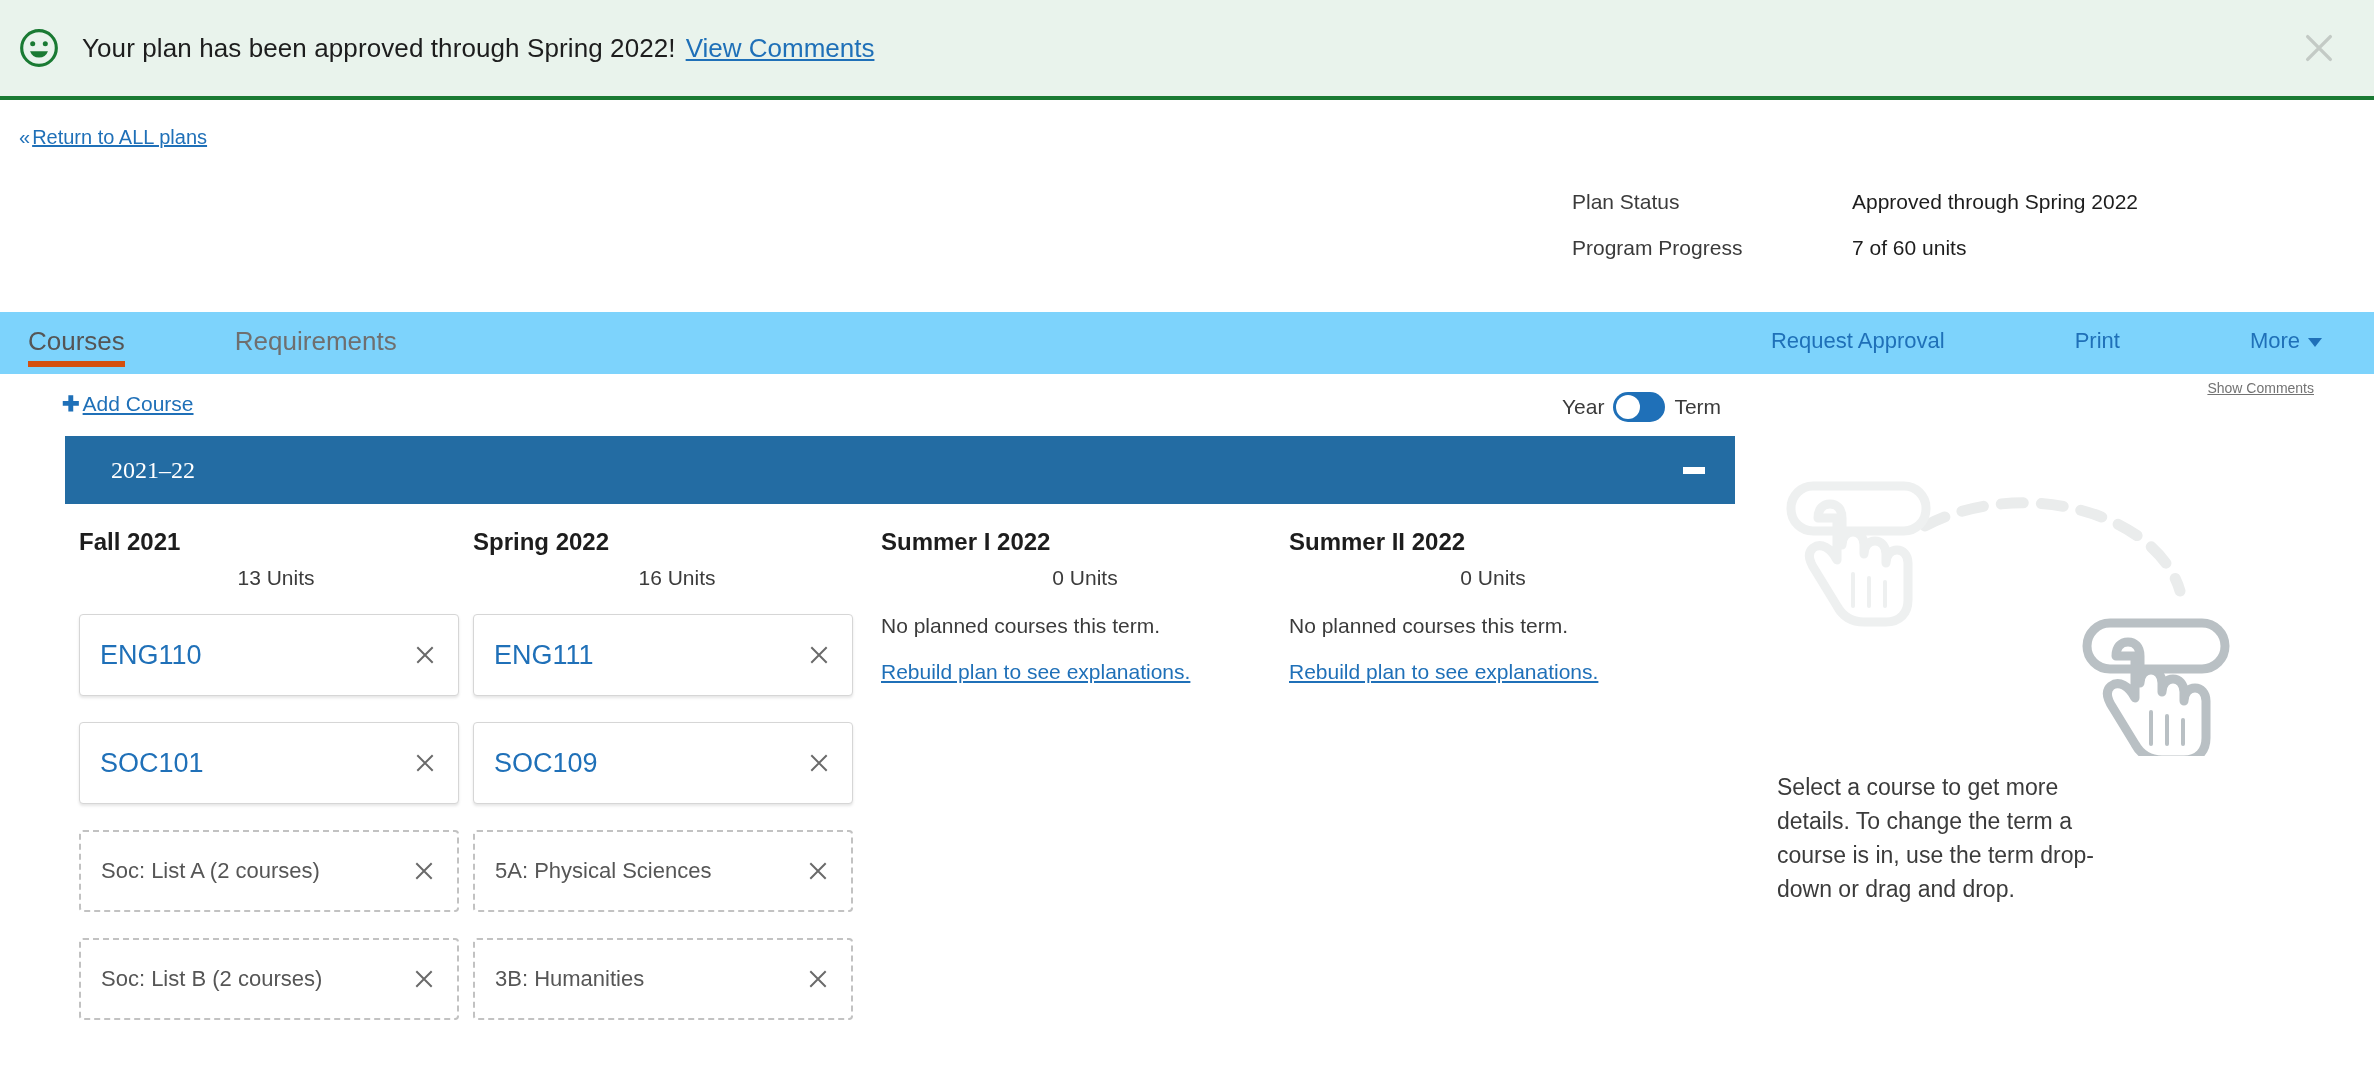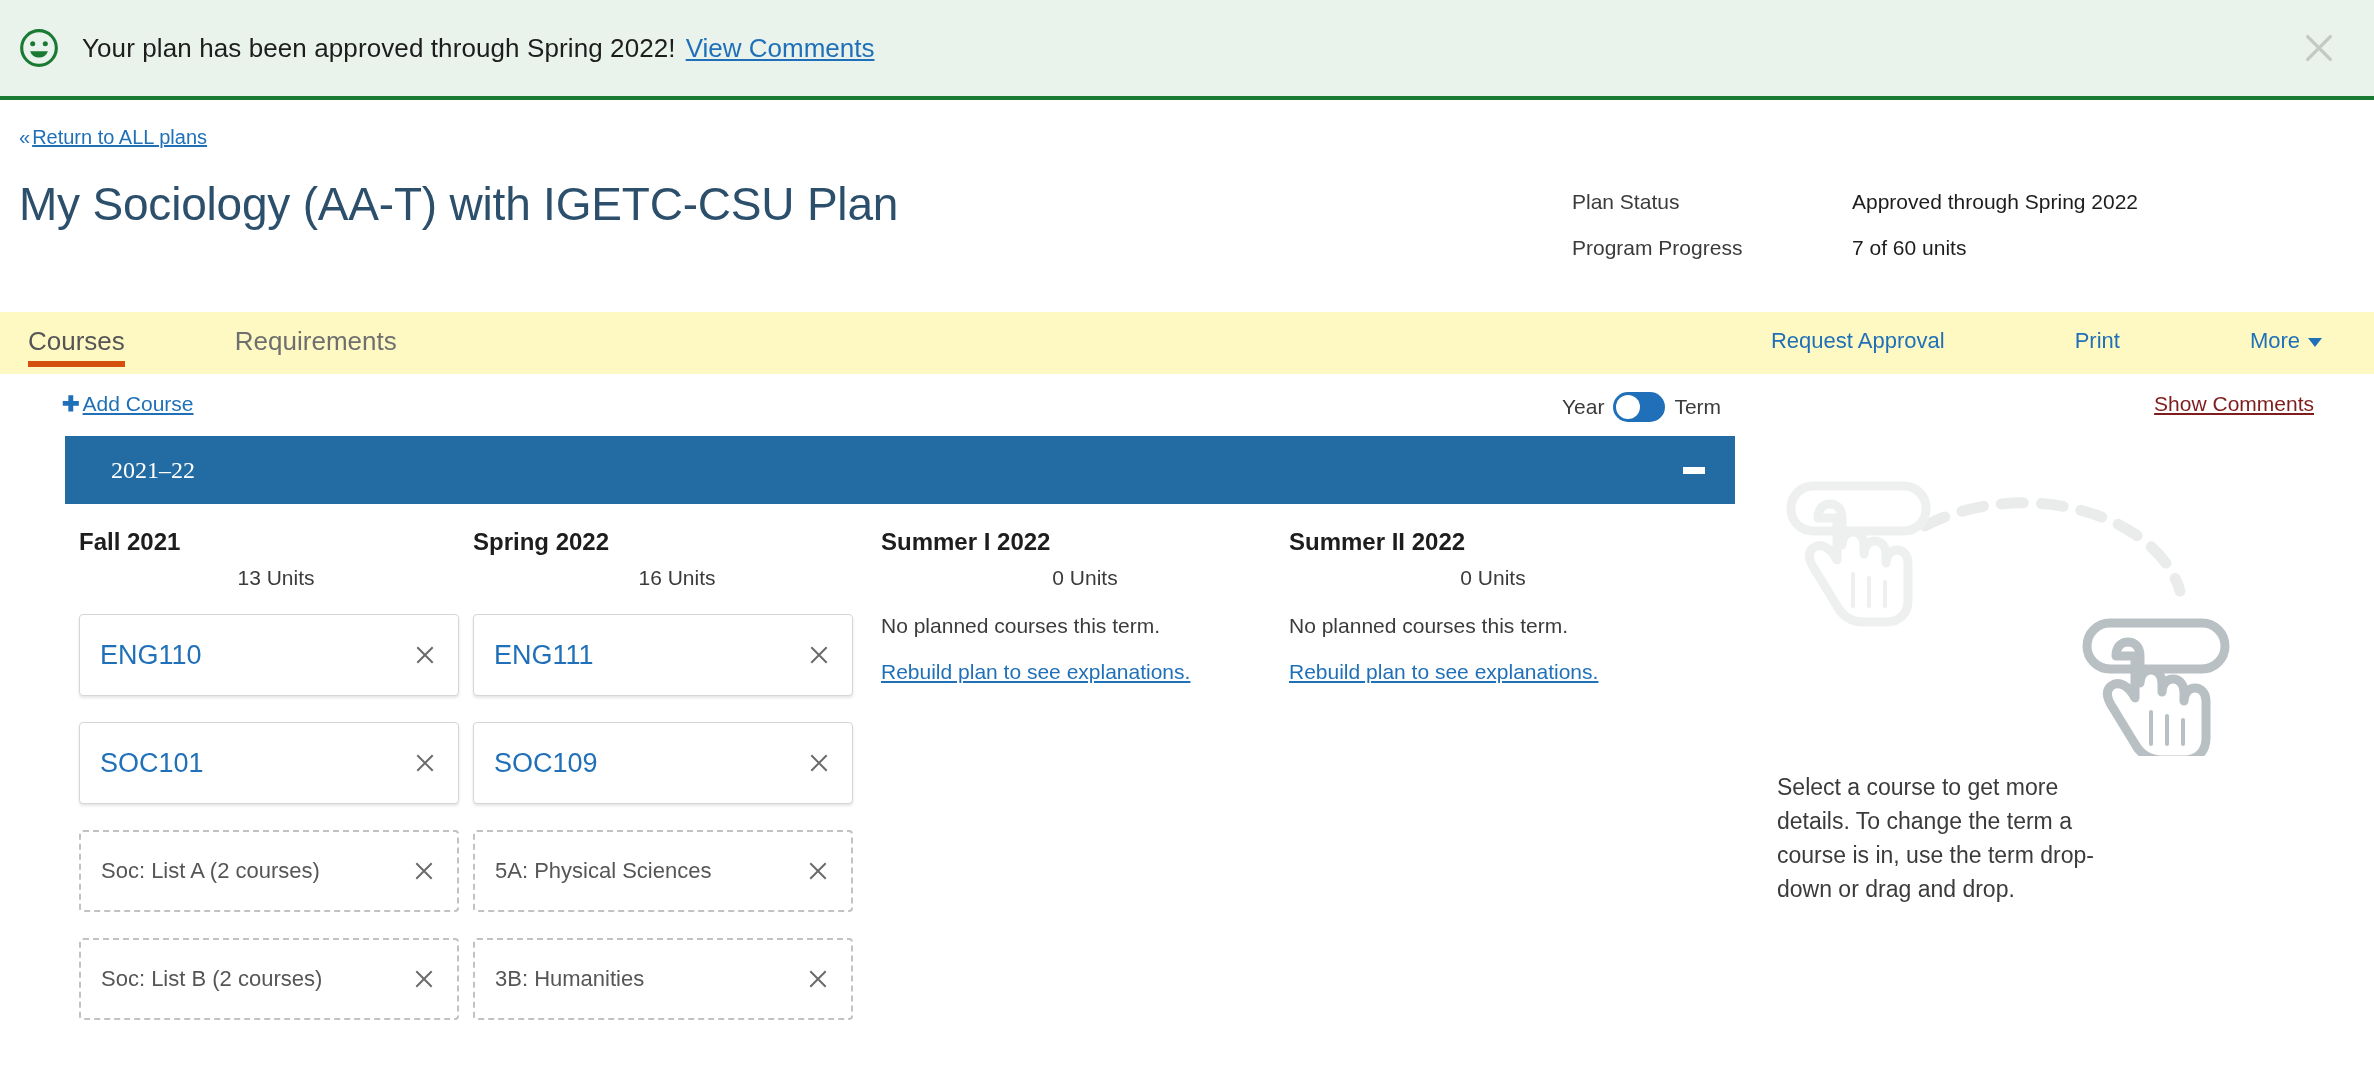--- a/index.html
+++ b/index.html
@@ -72,21 +72,21 @@
   }
   .status-row { display: flex; margin-bottom: 22px; font-size: 21px; }
   .status-row:last-child { margin-bottom: 0; }
   .status-label { width: 280px; color: #3b3b3b; }
   .status-value { color: #1d1d1d; }
 
   
   .tabbar {
     position: relative;
     height: 62px;
-    background: #fef9c3;
+    background: #7dd3fc;
     display: flex;
     align-items: flex-start;
   }
   .tabs { display: flex; padding-left: 28px; }
   .tab {
     font-size: 26px;
     color: #6f6f6f;
     padding: 14px 0 10px 0;
     margin-right: 110px;
     cursor: pointer;
@@ -160,23 +160,23 @@
   }
   .toggle-knob {
     position: absolute;
     left: 3px; top: 3px;
     width: 24px; height: 24px;
     border-radius: 50%;
     background: #ffffff;
   }
   .show-comments {
     position: absolute;
-    right: 60px; top: 18px;
-    font-size: 21px;
-    color: #7f1d1d;
+    right: 60px; top: 6px;
+    font-size: 14px;
+    color: #737373;
     text-decoration: underline;
     cursor: pointer;
   }
 
   
   .plan-body {
     position: relative;
     padding: 0 40px;
   }
   .year-panel { width: 1670px; margin-left: 25px; }
@@ -291,21 +291,20 @@
   <span class="banner-text">Your plan has been approved through Spring 2022!</span>
   <span class="banner-link">View Comments</span>
   <svg class="banner-close" viewBox="0 0 24 24">
     <path d="M4 4 L20 20 M20 4 L4 20" stroke="#c3cac5" stroke-width="2.4" fill="none" stroke-linecap="round"></path>
   </svg>
 </div>
 
 <div class="page-header">
   <a class="return-link" href="#"><span class="chev">«</span><span class="rl-text">Return to ALL plans</span></a>
 
-  <h1 class="page-title">My Sociology (AA-T) with IGETC-CSU Plan</h1>
 
   <div class="status-block">
     <div class="status-row">
       <span class="status-label">Plan Status</span>
       <span class="status-value">Approved through Spring 2022</span>
     </div>
     <div class="status-row">
       <span class="status-label">Program Progress</span>
       <span class="status-value">7 of 60 units</span>
     </div>

